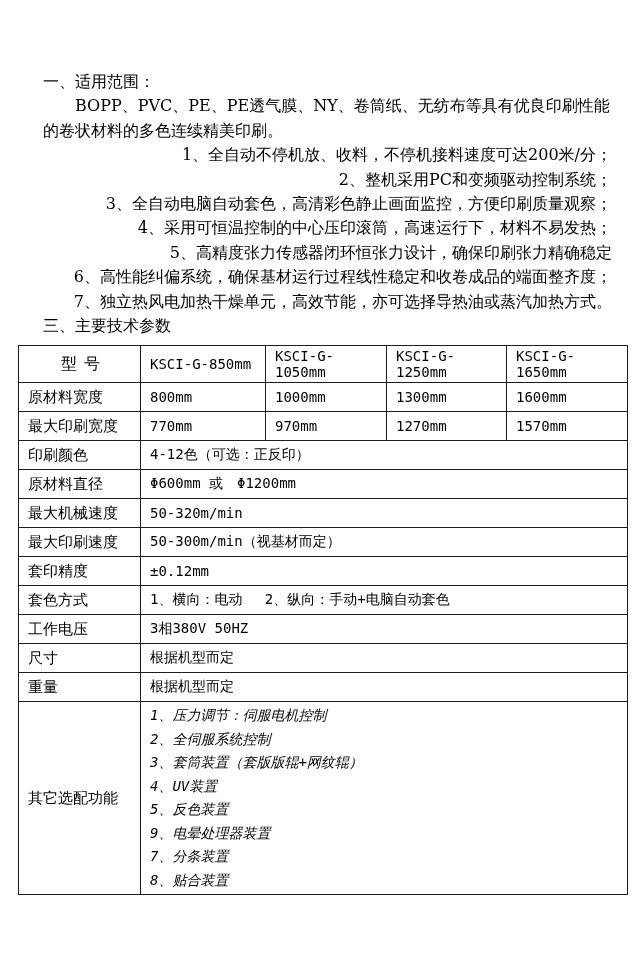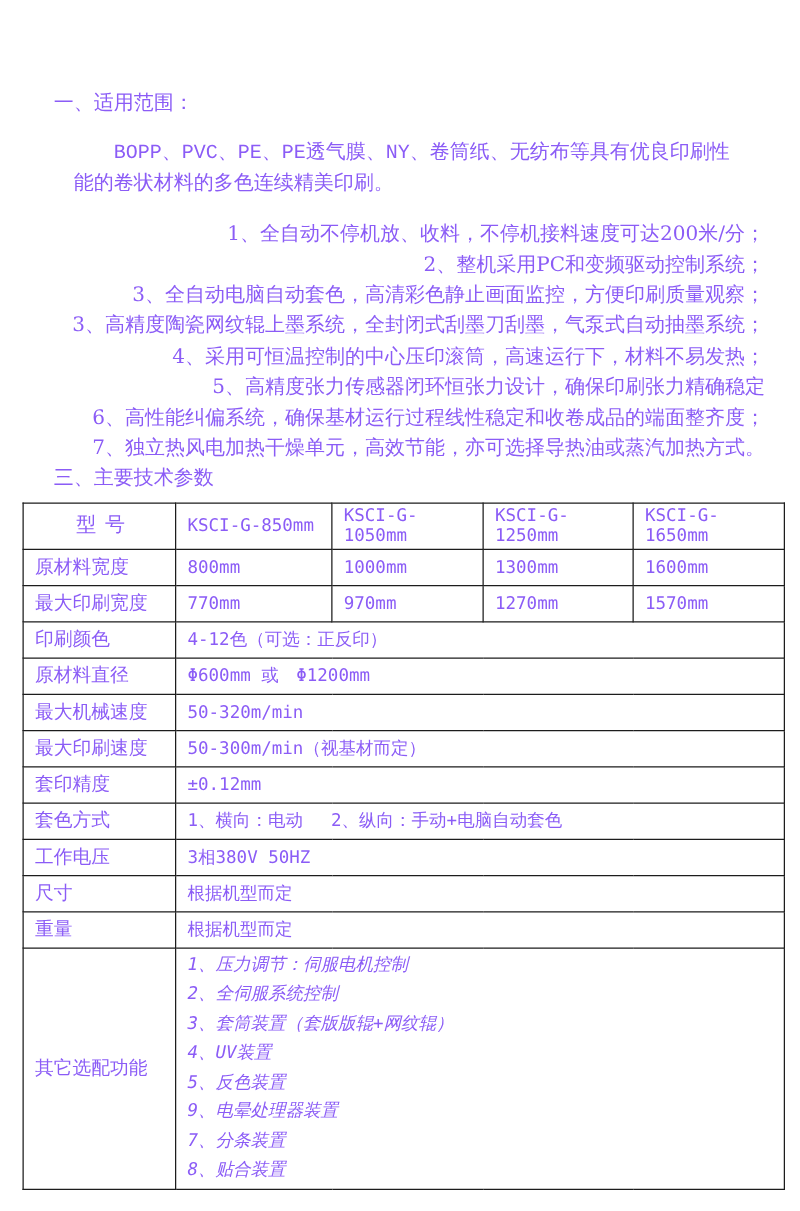--- a/index.html
+++ b/index.html
@@ -2,35 +2,34 @@
 <html><head>
 <meta charset="utf-8">
 <style>
   html, body { margin: 0; padding: 0; background: #e8e8e8; }
   .page {
     position: relative;
     width: 640px;
     height: 969px;
     margin: 0 auto;
     background: #ffffff;
-    color: #8b5cf6;
+    color: #000000;
     font-family: "DejaVu Serif", "Liberation Serif", serif;
     overflow: hidden;
     box-sizing: border-box;
   }
   .intro {
     padding: 70px 28px 0 43px;
     font-size: 16px;
     line-height: 24.4px;
   }
   .intro .h { font-weight: normal; }
   .intro .para {
-    margin: 16px;
+    margin: 0;
     text-indent: 2em;
-    font-family: Liberation Mono, monospace;
   }
   .intro .line { white-space: nowrap; text-align: right; }
 
   table.spec {
     border-collapse: collapse;
     table-layout: fixed;
     margin: 7px 0 0 18px;
     width: 609px;
   }
   table.spec td {
@@ -66,21 +65,20 @@
 <body>
 
 <div class="page">
 
   <div class="intro">
     <div class="h">一、适用范围：</div>
     <p class="para">BOPP、PVC、PE、PE透气膜、NY、卷筒纸、无纺布等具有优良印刷性能的卷状材料的多色连续精美印刷。</p>
     <div class="line">1、全自动不停机放、收料，不停机接料速度可达200米/分；</div>
     <div class="line">2、整机采用PC和变频驱动控制系统；</div>
     <div class="line">3、全自动电脑自动套色，高清彩色静止画面监控，方便印刷质量观察；</div>
-    <div class="line">3、高精度陶瓷网纹辊上墨系统，全封闭式刮墨刀刮墨，气泵式自动抽墨系统；</div>
     <div class="line">4、采用可恒温控制的中心压印滚筒，高速运行下，材料不易发热；</div>
     <div class="line">5、高精度张力传感器闭环恒张力设计，确保印刷张力精确稳定</div>
     <div class="line">6、高性能纠偏系统，确保基材运行过程线性稳定和收卷成品的端面整齐度；</div>
     <div class="line">7、独立热风电加热干燥单元，高效节能，亦可选择导热油或蒸汽加热方式。</div>
     <div class="h">三、主要技术参数</div>
   </div>
 
   <table class="spec">
     <colgroup>
       <col style="width:122px">

